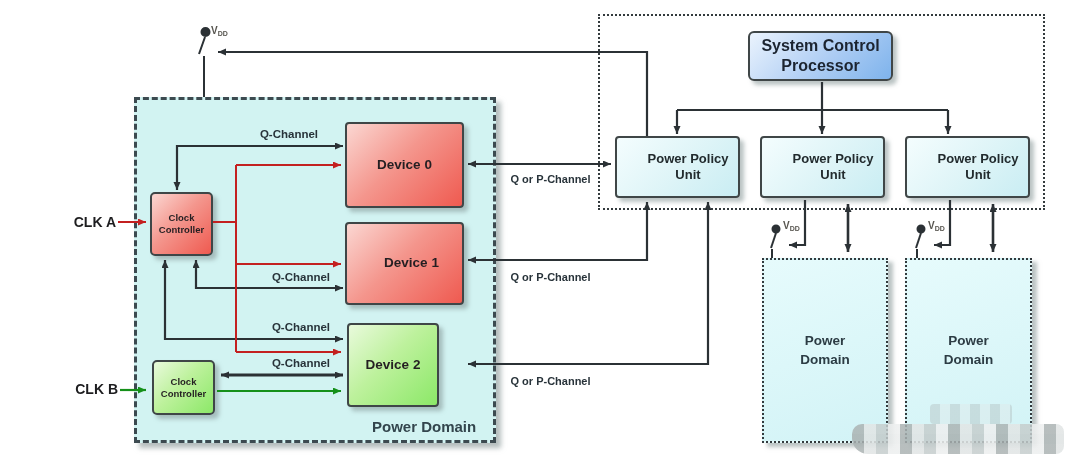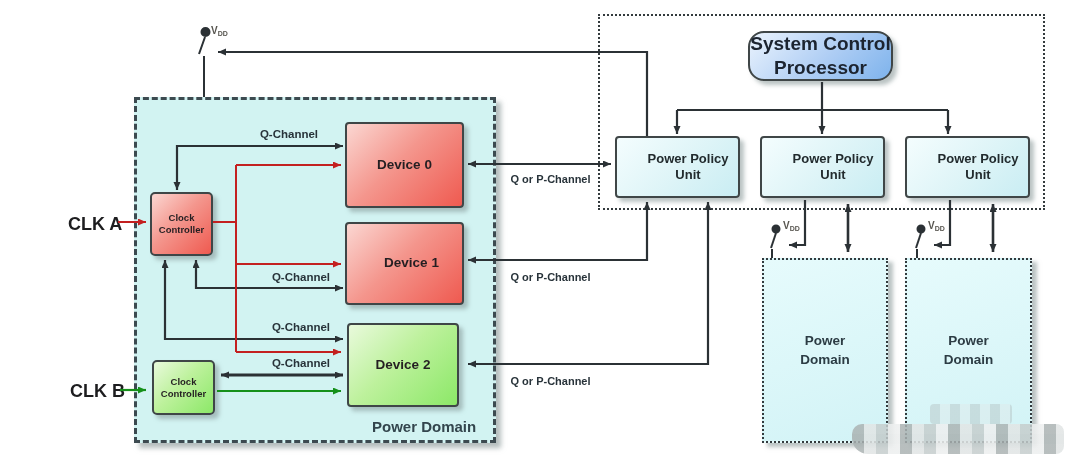--- a/index.html
+++ b/index.html
@@ -29,21 +29,21 @@
     box-shadow:5px 4px 4px rgba(130,145,145,0.55);box-sizing:border-box;
     display:flex;align-items:center;justify-content:center;text-align:center;
     font-weight:bold;color:#2c3c44;font-size:13.5px;line-height:1.4;
   }
   .line-label{
     position:absolute;font-weight:bold;color:#28333a;text-align:center;
     white-space:nowrap;
   }
   .qc{font-size:11.5px;width:78px;}
   .qp{font-size:11px;width:97px;margin-top:31px;}
-  .clk{font-size:18px;color:#1d1d1f;width:48px;text-align:right;}
+  .clk{font-size:14px;color:#1d1d1f;width:48px;text-align:right;}
   .vdd{position:absolute;font-size:10px;font-weight:bold;color:#57554f;}
   .vdd sub,.vddsub{font-size:7px;vertical-align:-2px;}
   .pd-label{
     position:absolute;font-weight:bold;color:#33454d;font-size:15px;white-space:nowrap;
   }
   #wire-layer{position:absolute;left:0;top:0;width:1075px;height:466px;pointer-events:none;}
   .watermark{
     position:absolute;border-radius:10px 8px 8px 16px;opacity:0.92;
     background-image:
       repeating-linear-gradient(90deg, rgba(168,176,176,0.85) 0 12px, rgba(226,230,230,0.9) 12px 24px, rgba(196,204,204,0.85) 24px 36px, rgba(238,240,240,0.9) 36px 48px),
@@ -70,25 +70,25 @@
   <div class="box green-grad" style="left:152px;top:360px;width:63px;height:55px;font-size:9.5px;border-radius:5px;padding:2px;">
     <span>Clock Controller</span>
   </div>
 
   <div class="box red-grad" style="left:345px;top:122px;width:119px;height:86px;font-size:13.5px;">
     <span>Device 0</span>
   </div>
   <div class="box red-grad" style="left:345px;top:222px;width:119px;height:83px;font-size:13.5px;padding-left:14px;">
     <span>Device 1</span>
   </div>
-  <div class="box green-grad" style="left:347px;top:323px;width:112px;height:84px;font-size:13.5px;text-align:right;">
+  <div class="box green-grad" style="left:347px;top:323px;width:92px;height:84px;font-size:13.5px;text-align:right;">
     <span>Device 2</span>
   </div>
 
-  <div class="box blue-grad" style="left:748px;top:31px;width:145px;height:50px;font-size:19px;border-radius:16px;color:#1c2430;">
+  <div class="box blue-grad" style="left:748px;top:31px;width:145px;height:50px;font-size:16px;border-radius:6px;color:#1c2430;">
     <span>System Control Processor</span>
   </div>
 
   <div class="box cyan-grad" style="left:615px;top:136px;width:125px;height:62px;font-size:13px;color:#222b2e;">
     <span style="width:100px;">Power Policy Unit</span>
   </div>
   <div class="box cyan-grad" style="left:760px;top:136px;width:125px;height:62px;font-size:13px;color:#222b2e;">
     <span style="width:100px;">Power Policy Unit</span>
   </div>
   <div class="box cyan-grad" style="left:905px;top:136px;width:125px;height:62px;font-size:13px;color:#222b2e;">

